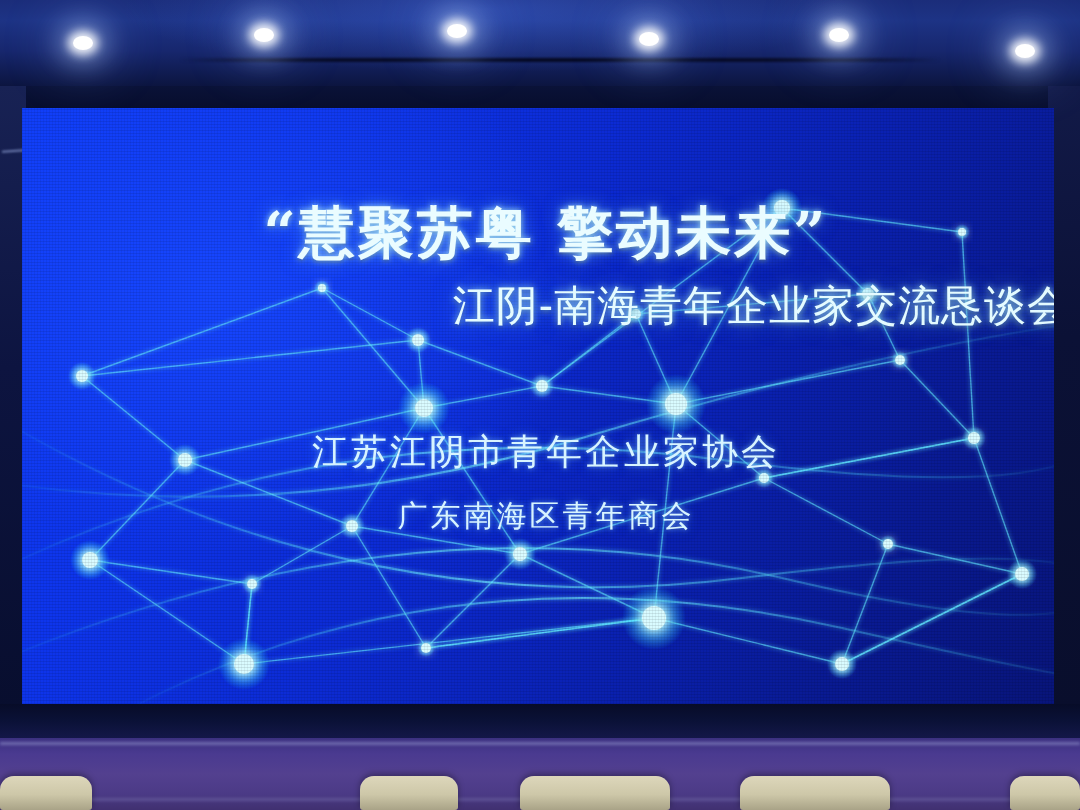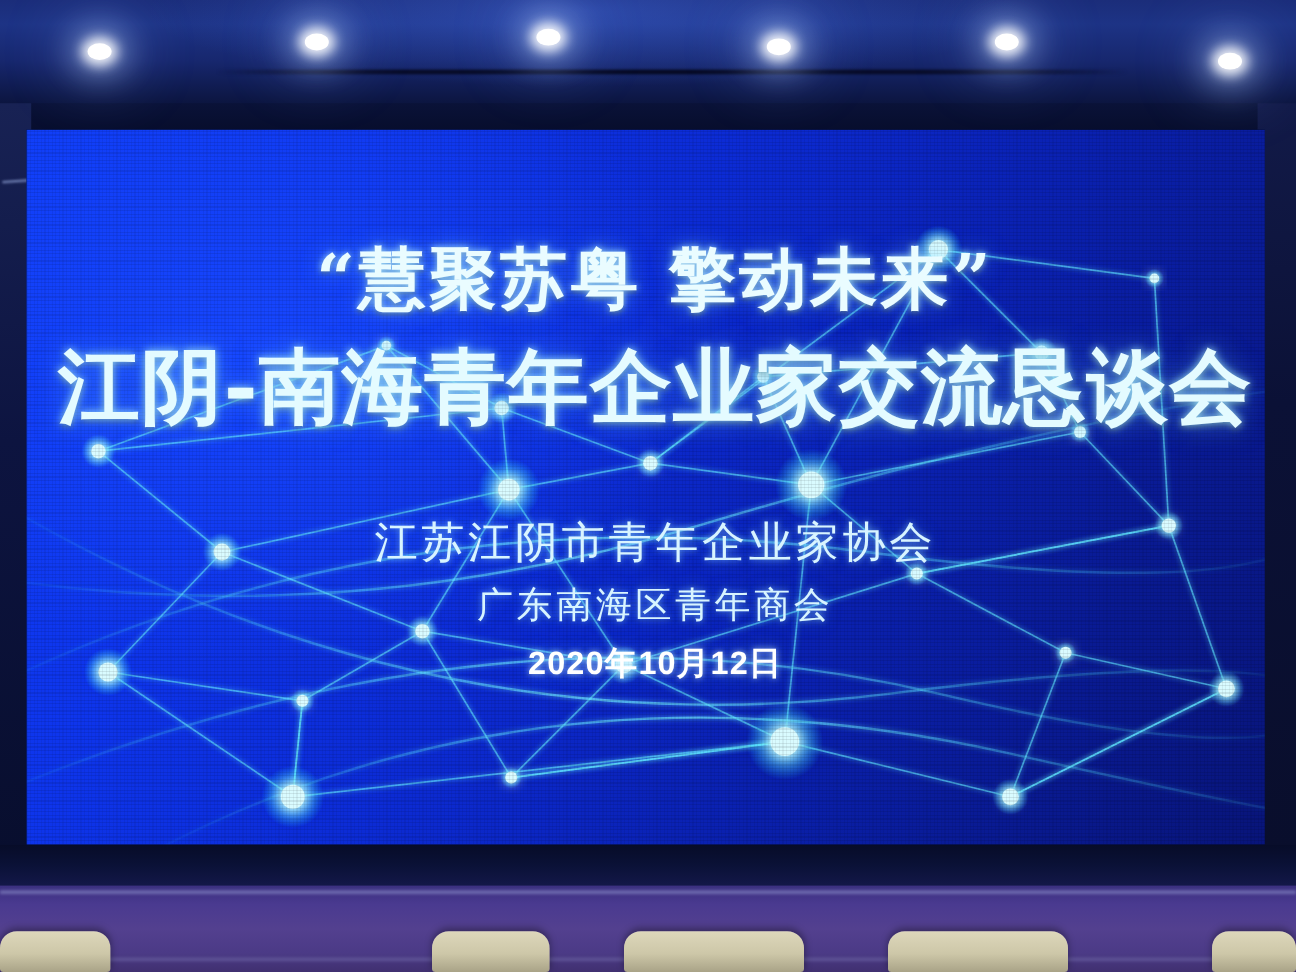--- a/index.html
+++ b/index.html
@@ -146,45 +146,46 @@
       0 0 6px rgba(180,240,255,.85),
       0 0 18px rgba(110,200,255,.55),
       0 2px 3px rgba(0,0,0,.35);
     white-space: nowrap;
   }
   .title-2 {
     position: absolute;
     left: 0; top: 170px;
     width: 1048px;
     font-family: "DejaVu Serif", "Liberation Serif", serif;
-    font-size: 68px;
-    font-weight: 700;
+    font-size: 42px;
+    font-weight: 400;
     letter-spacing: 1px;
     color: #e4fbff;
     text-shadow:
       0 0 7px rgba(170,240,255,.9),
       0 0 22px rgba(100,195,255,.55),
       0 2px 4px rgba(0,0,0,.35);
     white-space: nowrap;
+    text-align: right;
   }
   .org-1 {
     position: absolute;
     left: 0; top: 320px;
     width: 1048px;
     font-family: "DejaVu Serif", "Liberation Serif", serif;
     font-size: 36px;
     font-weight: 400;
     letter-spacing: 3px;
     color: #d8f4ff;
     text-shadow: 0 0 5px rgba(150,225,255,.6), 0 0 14px rgba(90,180,255,.35);
     white-space: nowrap;
   }
   .org-2 {
     position: absolute;
-    left: 0; top: 376px;
+    left: 0; top: 388px;
     width: 1048px;
     font-family: "DejaVu Serif", "Liberation Serif", serif;
     font-size: 30px;
     font-weight: 400;
     letter-spacing: 3px;
     color: #d8f4ff;
     text-shadow: 0 0 5px rgba(150,225,255,.6), 0 0 14px rgba(90,180,255,.35);
     white-space: nowrap;
   }
   .date-line {
@@ -404,21 +405,20 @@
             <circle cx="300" cy="180" r="8" fill="url(#nodegrad)" opacity="0.75"></circle>
             <circle cx="300" cy="180" r="4" fill="#d9fbff" filter="url(#softglow)"></circle>
           </g>
       </svg>
 
       <div class="screen-text">
         <div class="title-1">“慧聚苏粤  擎动未来”</div>
         <div class="title-2">江阴-南海青年企业家交流恳谈会</div>
         <div class="org-1">江苏江阴市青年企业家协会</div>
         <div class="org-2">广东南海区青年商会</div>
-        <div class="date-line">2020年10月12日</div>
       </div>
     </div>
   </div>
 
   <div class="stage-band"></div>
   <div class="floor">
     <div class="floor-streak" style="left:0;top:4px;width:1080px;"></div>
     <div class="floor-streak" style="left:0;top:60px;width:1080px;opacity:.5;"></div>
     <div id="chairs">
         <div class="chair" style="left: 0px; width: 92px;"></div>

